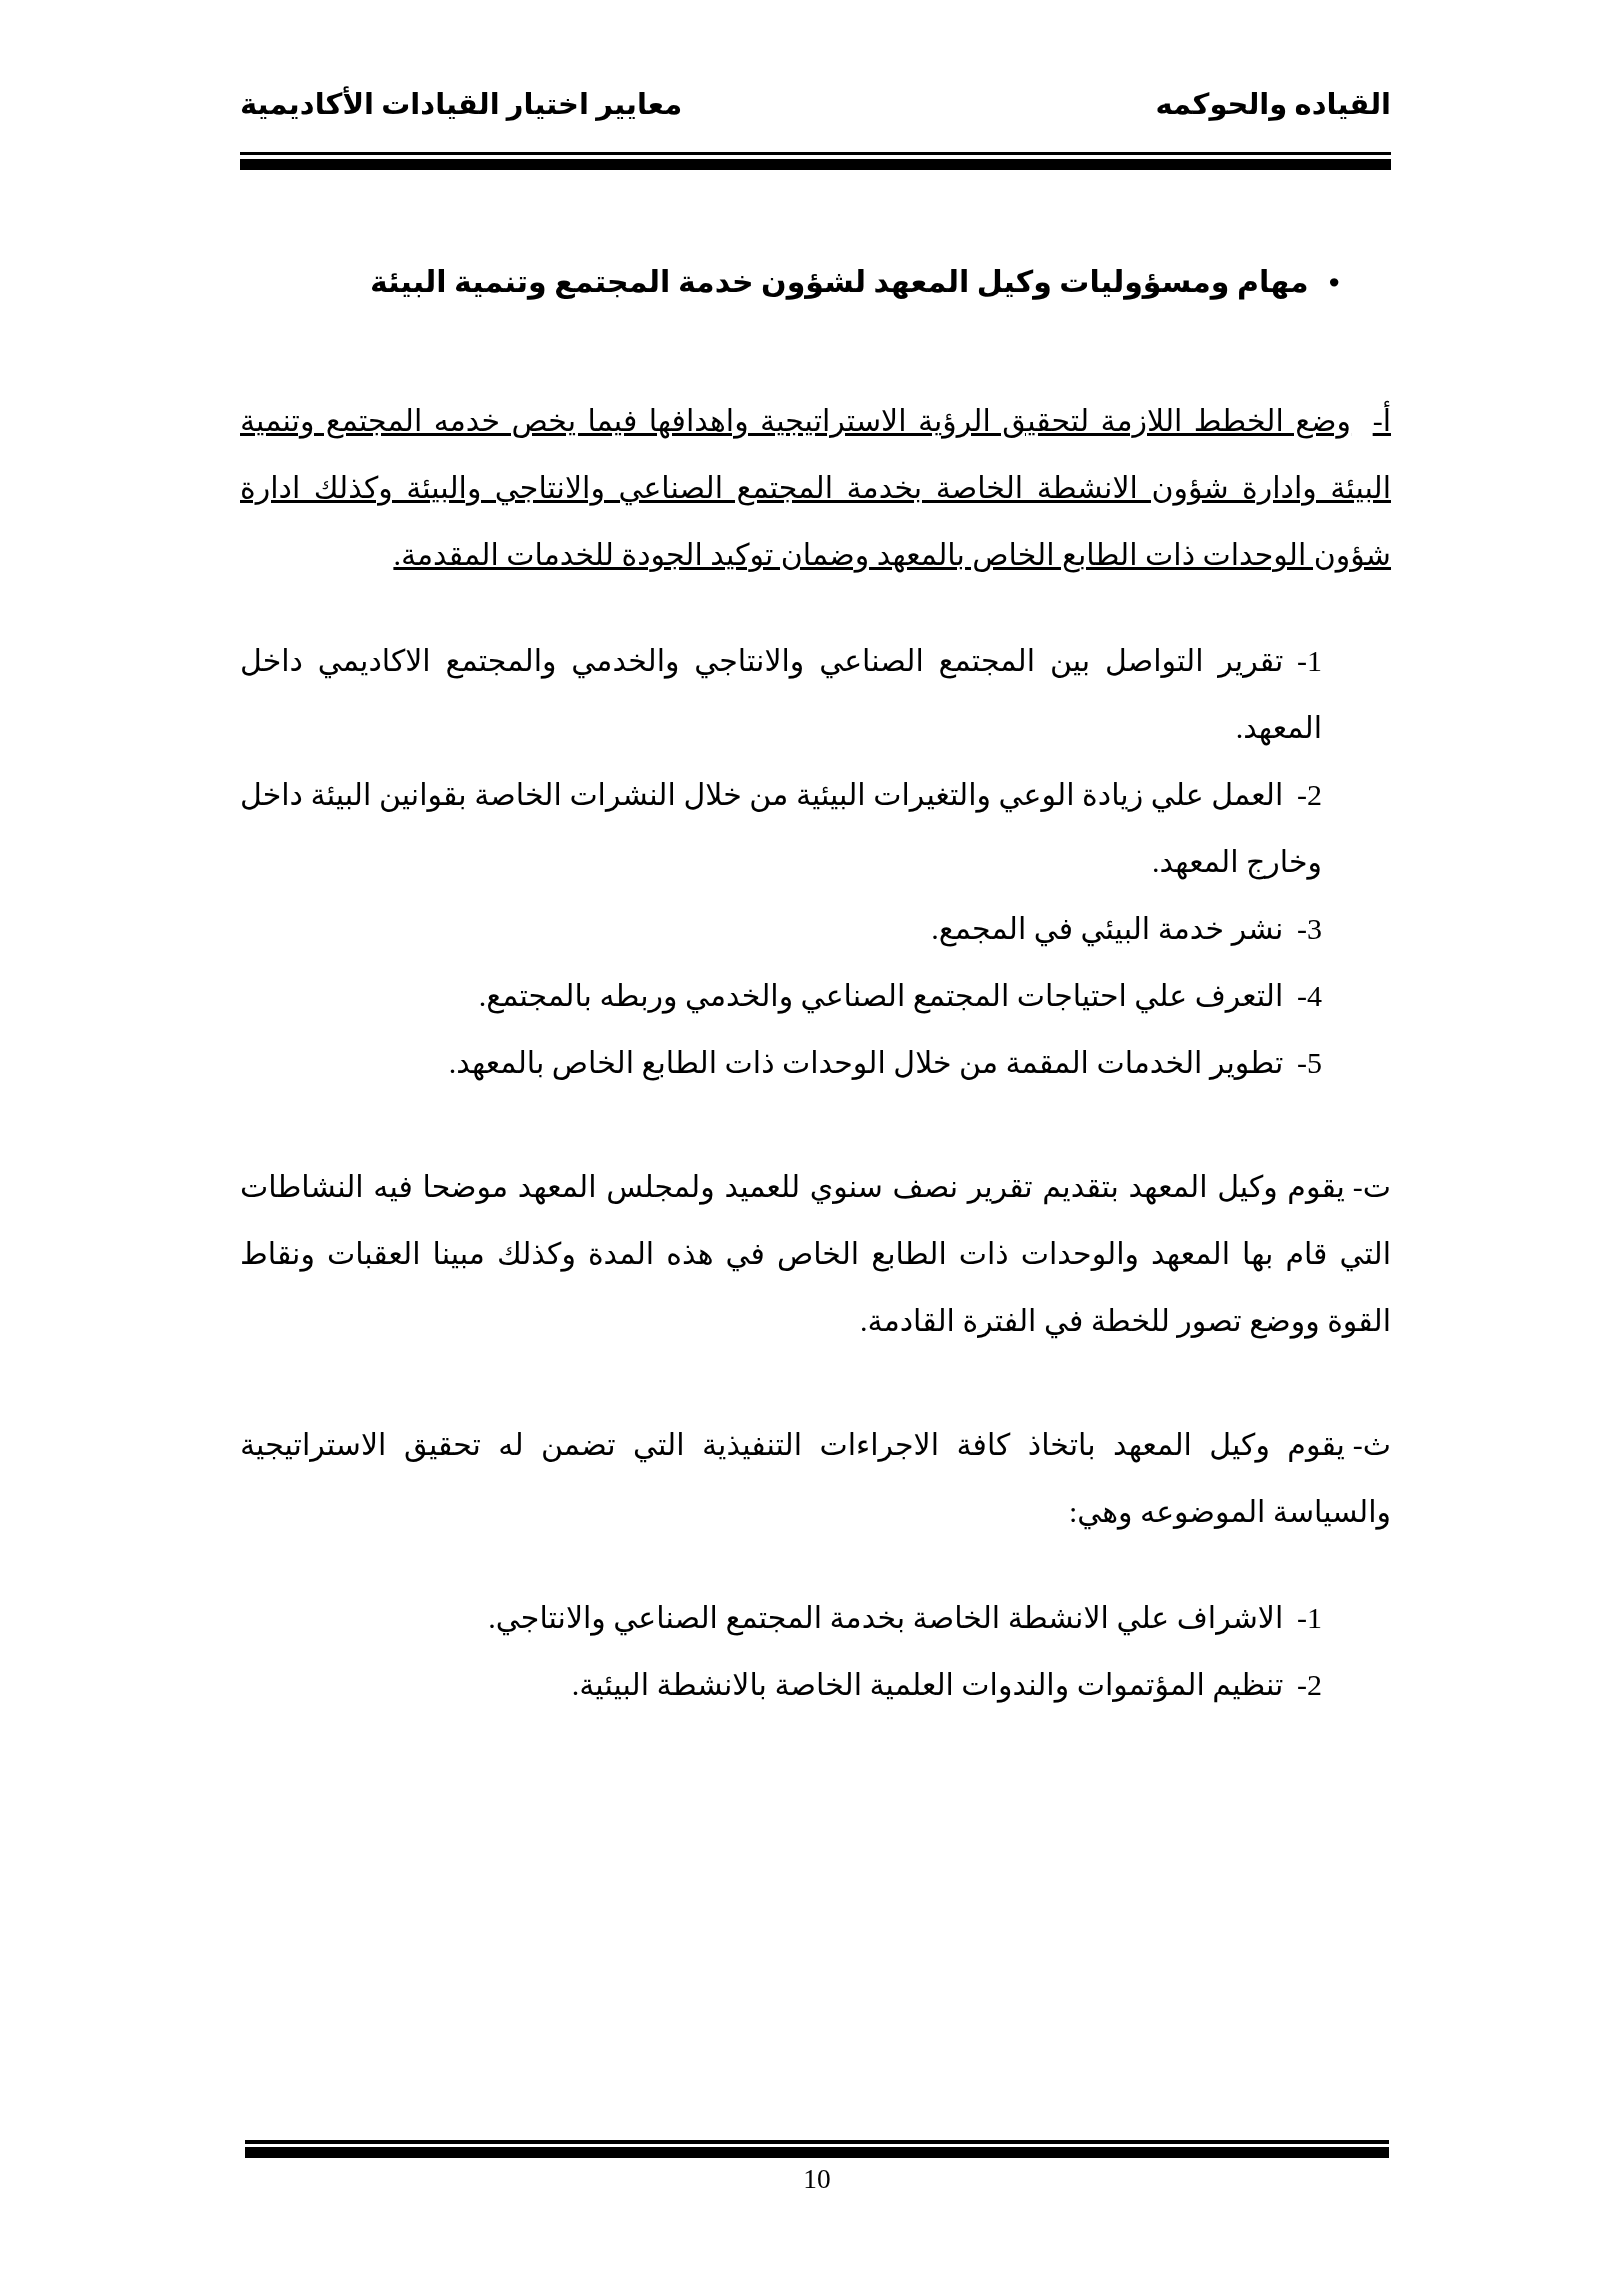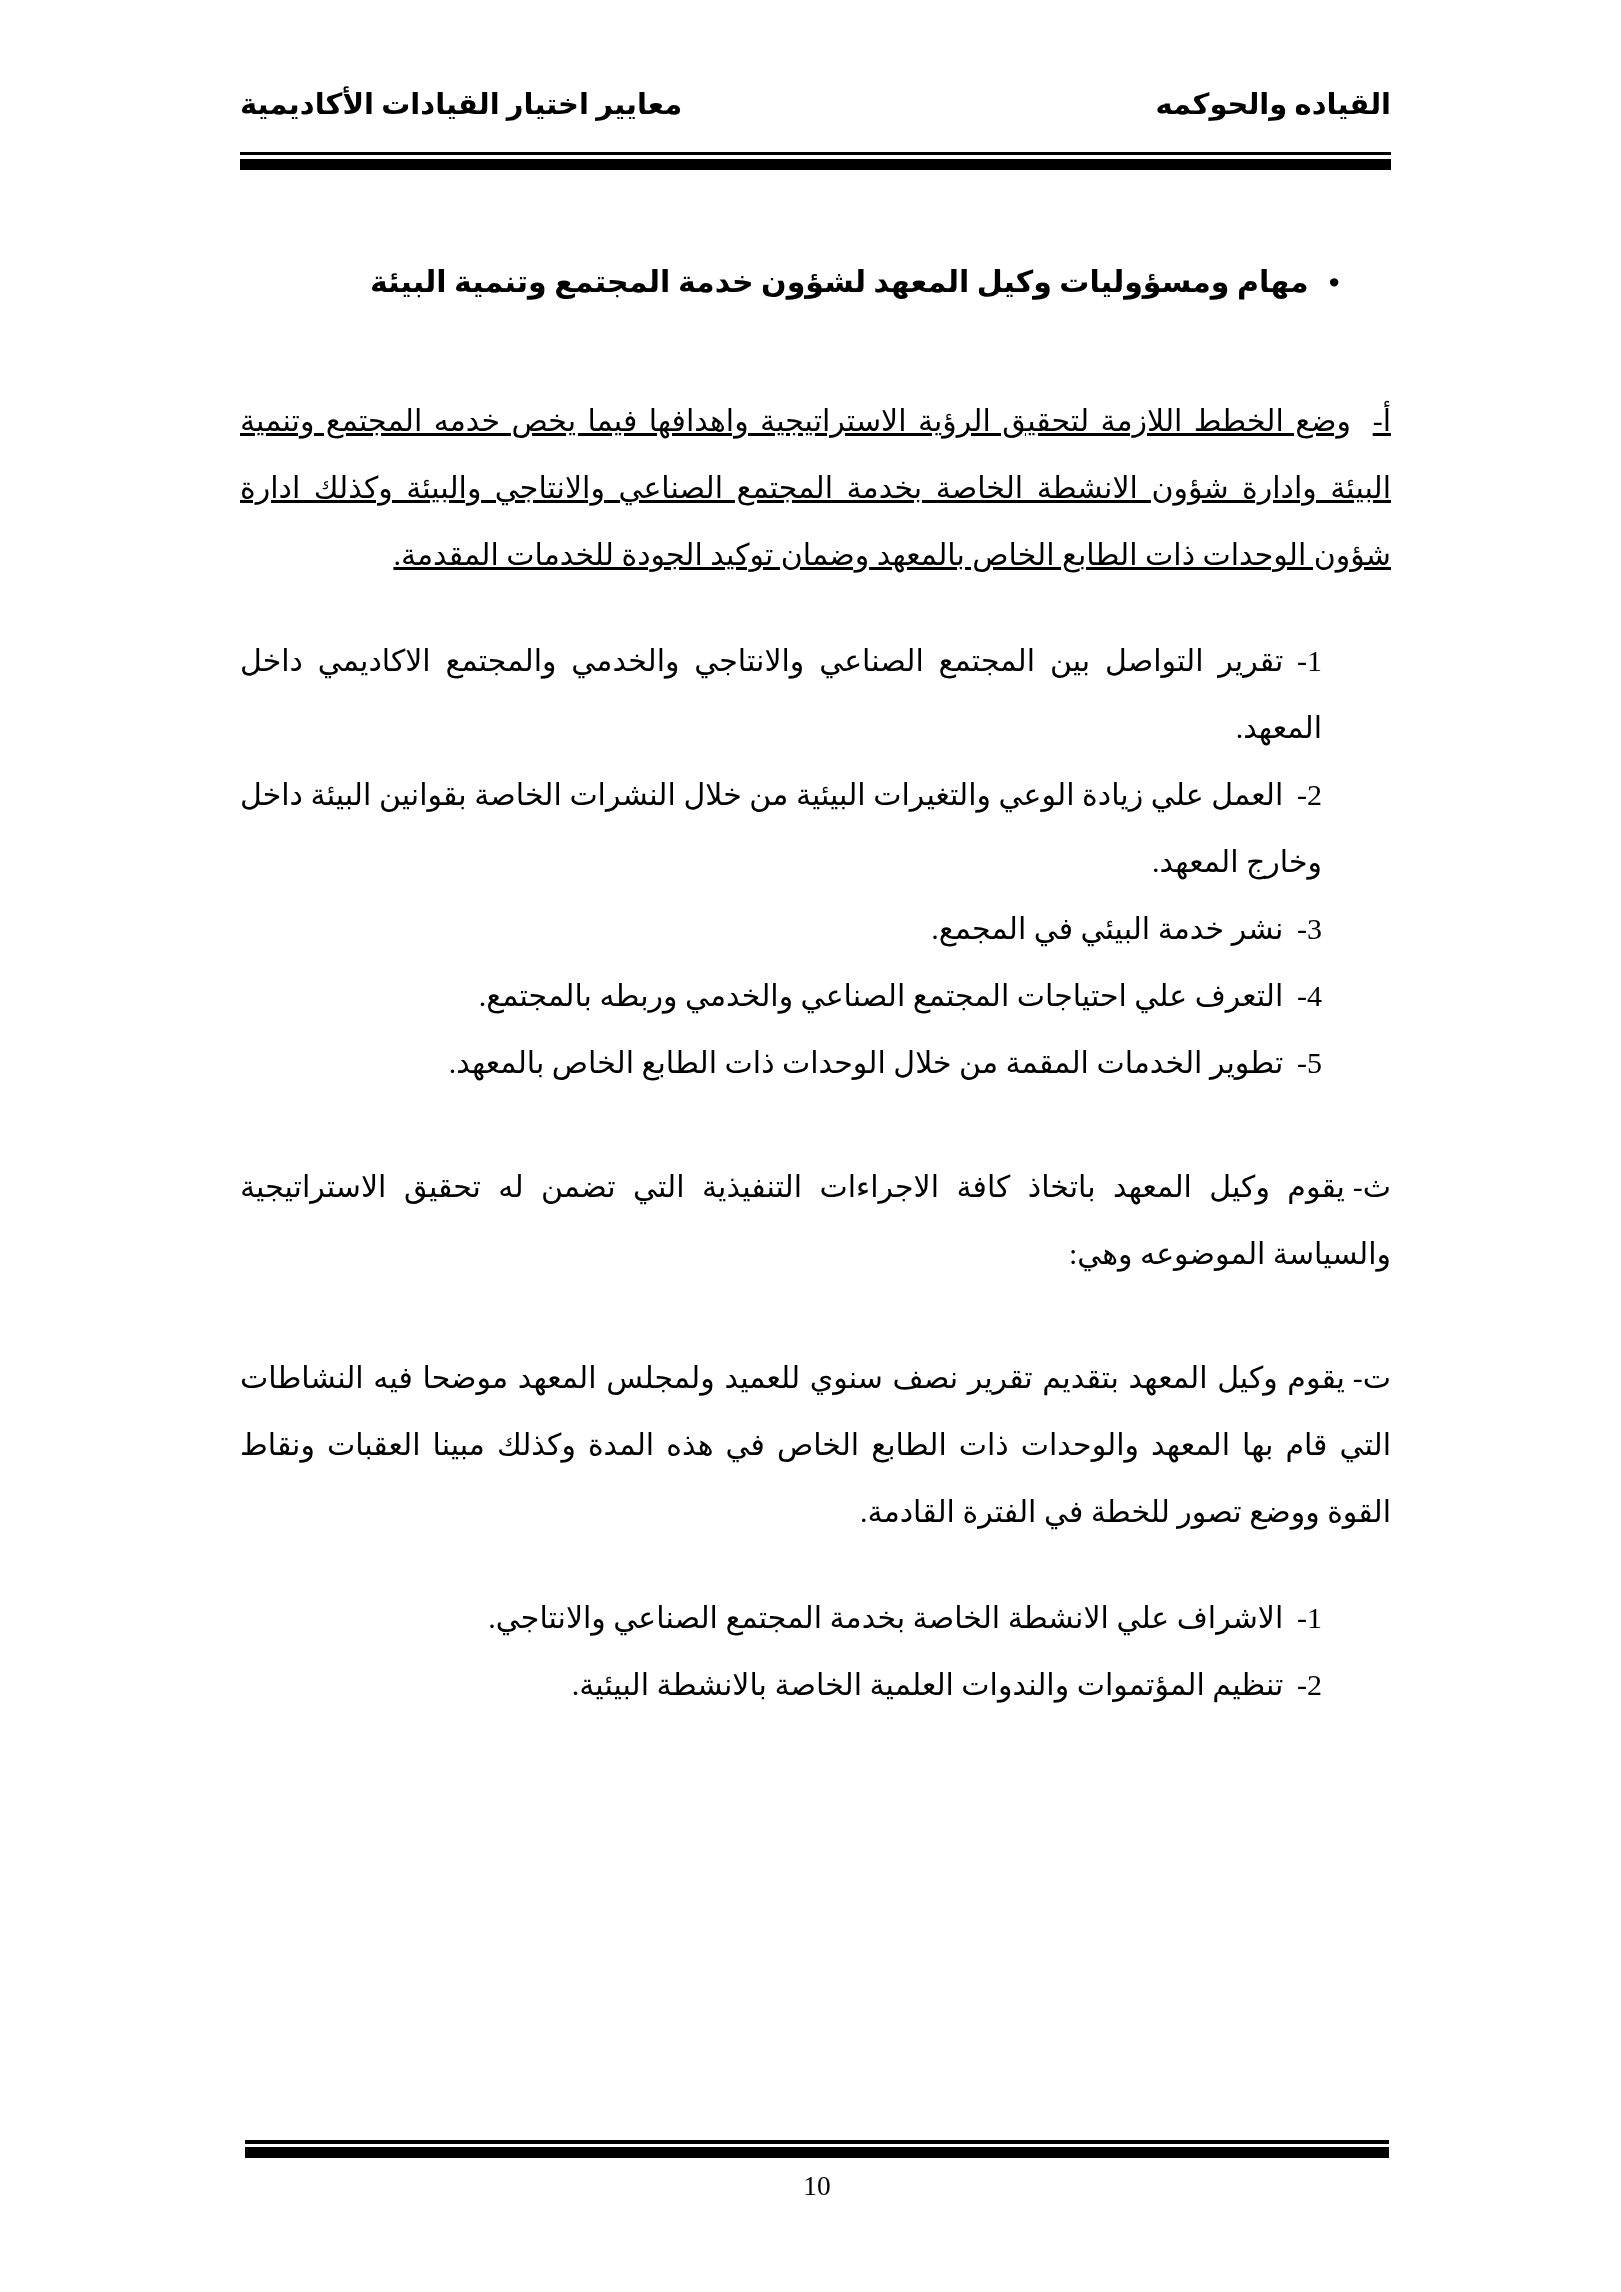--- a/index.html
+++ b/index.html
@@ -67,21 +67,21 @@
     top: 2140px;
     right: 232px;
     left: 245px;
     text-align: center;
   }
   .footer .thin  { height: 3.9px;  background: #000; }
   .footer .gap   { height: 2.9px;  background: transparent; }
   .footer .thick { height: 10.8px; background: #000; }
   .page-number {
     display: inline-block;
-    margin-top: 14px;
+    margin-top: 7px;
     font-size: 27.4px;
     line-height: 29px;
   }
 </style>
 </head>
 <body>
 
 <div class="page">
   <div class="content">
 
@@ -116,26 +116,26 @@
         <span class="num">3-</span><span>نشر خدمة البيئي في المجمع.</span>
       </div>
       <div class="body-text">
         <span class="num">4-</span><span>التعرف علي احتياجات المجتمع الصناعي والخدمي وربطه بالمجتمع.</span>
       </div>
       <div class="body-text">
         <span class="num">5-</span><span>تطوير الخدمات المقمة من خلال الوحدات ذات الطابع الخاص بالمعهد.</span>
       </div>
     </div>
 
+    <div class="body-text para-t">
+      <span class="marker">ت-</span><span>يقوم وكيل المعهد بتقديم تقرير نصف سنوي للعميد ولمجلس المعهد موضحا فيه النشاطات التي قام بها المعهد والوحدات ذات الطابع الخاص في هذه المدة وكذلك مبينا العقبات ونقاط القوة ووضع تصور للخطة في الفترة القادمة.</span>
+    </div>
+
     <div class="body-text para-th">
       <span class="marker">ث-</span><span>يقوم وكيل المعهد باتخاذ كافة الاجراءات التنفيذية التي تضمن له تحقيق الاستراتيجية والسياسة الموضوعه وهي:</span>
-    </div>
-
-    <div class="body-text para-t">
-      <span class="marker">ت-</span><span>يقوم وكيل المعهد بتقديم تقرير نصف سنوي للعميد ولمجلس المعهد موضحا فيه النشاطات التي قام بها المعهد والوحدات ذات الطابع الخاص في هذه المدة وكذلك مبينا العقبات ونقاط القوة ووضع تصور للخطة في الفترة القادمة.</span>
     </div>
 
     <div class="list">
       <div class="body-text">
         <span class="num">1-</span><span>الاشراف علي الانشطة الخاصة بخدمة المجتمع الصناعي والانتاجي.</span>
       </div>
       <div class="body-text">
         <span class="num">2-</span><span>تنظيم المؤتموات والندوات العلمية الخاصة بالانشطة البيئية.</span>
       </div>
     </div>

